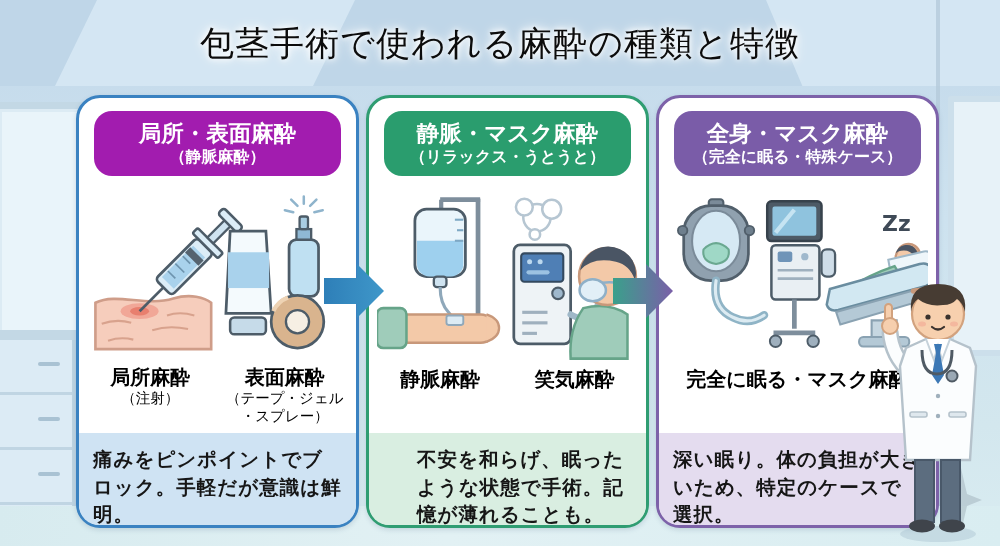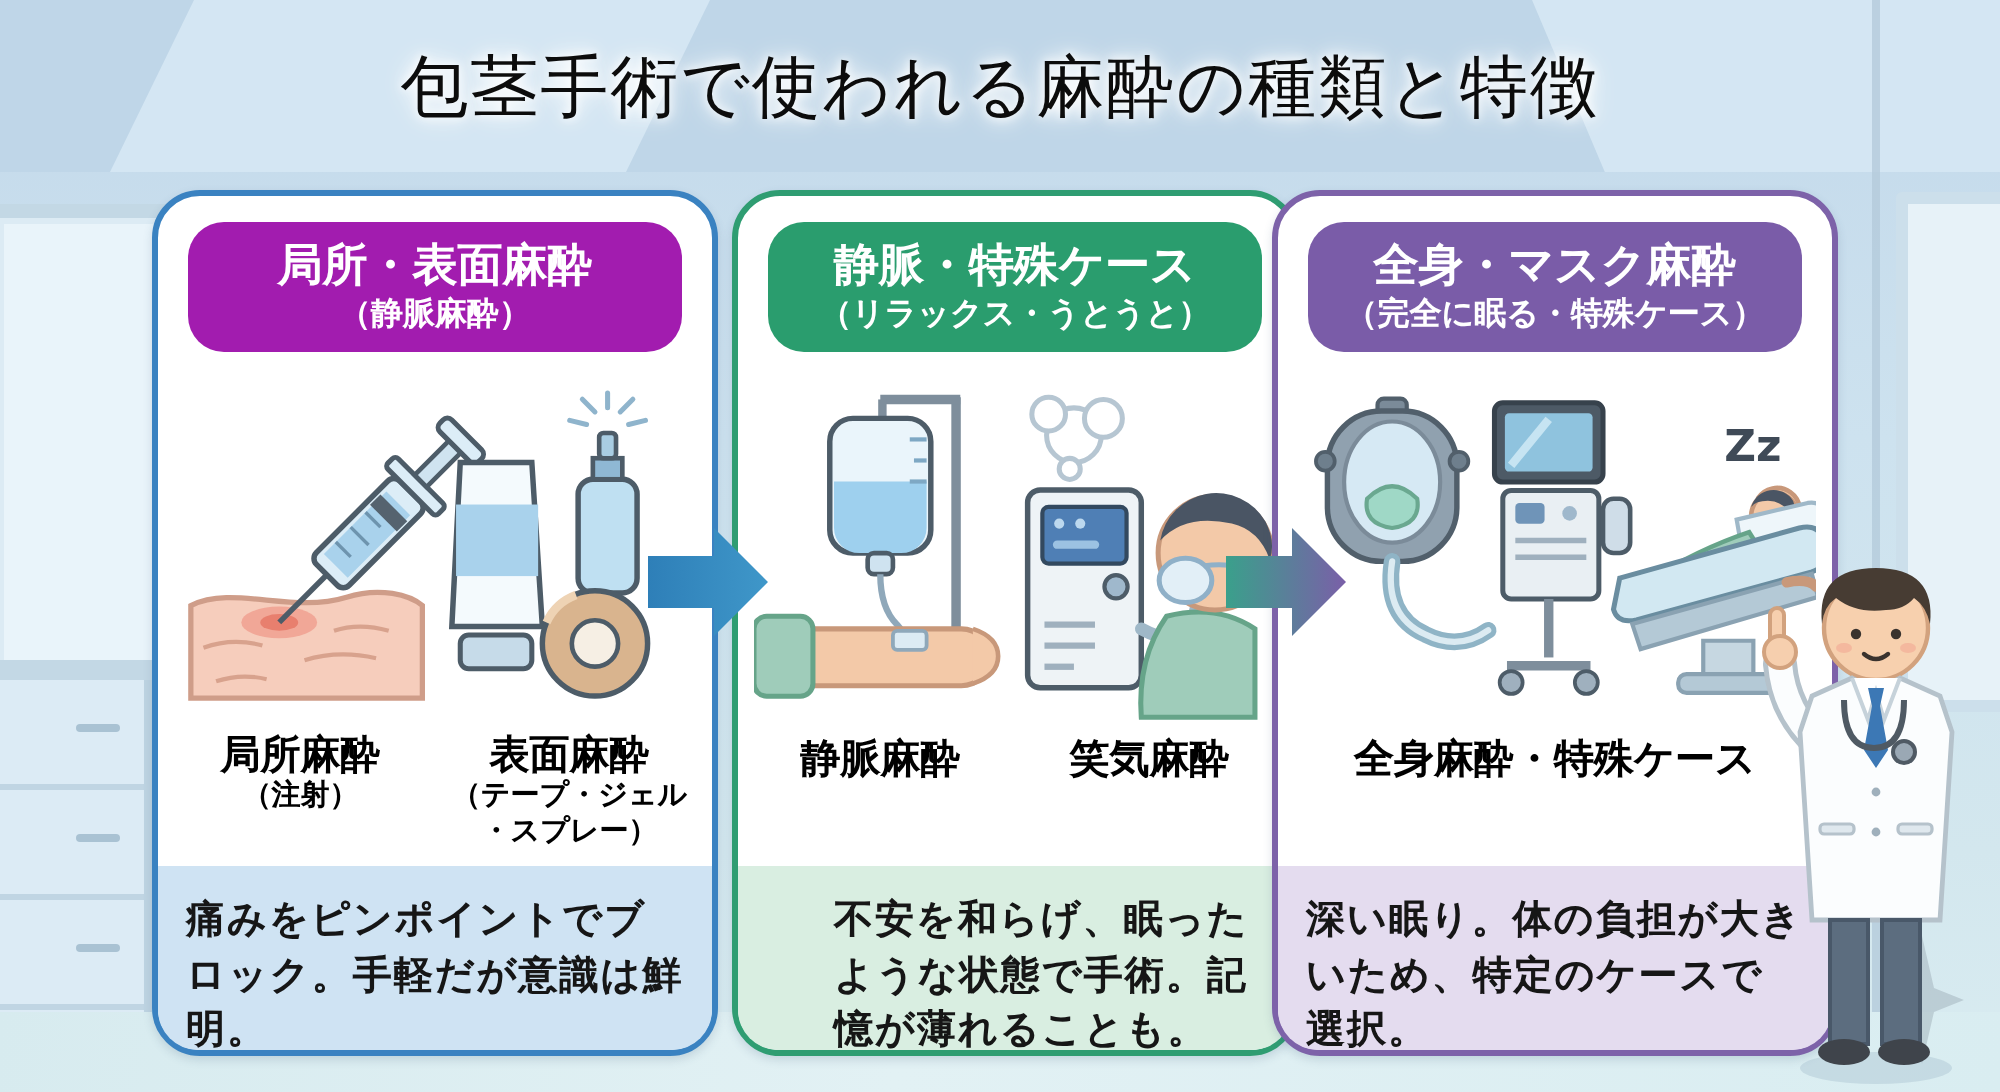--- a/index.html
+++ b/index.html
@@ -28,33 +28,33 @@
     position:absolute;top:21px;left:0;width:100%;text-align:center;
     font-size:34px;font-weight:400;letter-spacing:1px;color:#0c0c0c;
     text-shadow:0 0 5px #ffffff,0 0 9px #ffffff,0 0 14px #ffffff;
   }
   
   .card{
     position:absolute;top:95px;width:277px;height:427px;background:#ffffff;
     border:3px solid #888;border-radius:24px;display:flex;flex-direction:column;
     box-shadow:0 2px 5px rgba(60,90,120,.18);
   }
-  .card.c1{left:76px;}  .card.c2{left:366px;}  .card.c3{left:636px;}
+  .card.c1{left:76px;}  .card.c2{left:366px;}  .card.c3{left:656px;}
   .card-header{
     margin:13px 15px 0 15px;border-radius:18px;padding:8px 4px 9px 4px;
     text-align:center;color:#ffffff;
   }
   .card-header .h1{font-size:22.5px;font-weight:800;line-height:1.25;}
   .card-header .h2{font-size:16px;font-weight:700;line-height:1.25;}
   .figure{flex:1;position:relative;margin:6px 8px 0 8px;}
   .figure svg{display:block;width:100%;height:100%;}
   .labels{display:flex;align-items:flex-start;justify-content:space-around;padding:0 4px 8px 4px;min-height:58px;}
   .label{flex:1;text-align:center;color:#000000;}
   .label .l1{font-size:20px;font-weight:800;line-height:1.2;}
-  .label .l2{font-size:14.5px;font-weight:700;line-height:1.25;}
+  .label .l2{font-size:14.5px;font-weight:400;line-height:1.25;}
   .card-desc{
     height:92px;border-radius:0 0 20px 20px;padding:13px 14px 0 14px;box-sizing:border-box;
     font-size:19.5px;font-weight:700;line-height:1.42;letter-spacing:1px;color:#161616;
   }
   
   .flow-arrow{position:absolute;top:259px;width:62px;height:64px;z-index:5;}
   .flow-arrow.a1{left:324px;}  .flow-arrow.a2{left:613px;}
   
   .doctor{position:absolute;left:874px;top:272px;width:128px;height:274px;z-index:7;}
   .watermark{position:absolute;left:940px;top:468px;width:42px;height:64px;opacity:.30;z-index:6;}
@@ -129,21 +129,21 @@
         <div class="l1">表面麻酔</div>
         <div class="l2">（テープ・ジェル</div>
         <div class="l2">・スプレー）</div>
       </div>
     </div>
     <div class="card-desc" style="background: rgb(207, 227, 243);">痛みをピンポイントでブロック。手軽だが意識は鮮明。</div>
   </div>
 
   <div class="card c2" style="border-color: rgb(47, 157, 114);">
     <div class="card-header" style="background: rgb(42, 157, 110);">
-      <div class="h1">静脈・特殊ケース</div>
+      <div class="h1">静脈・マスク麻酔</div>
       <div class="h2">（リラックス・うとうと）</div>
     </div>
     <div class="figure">
       <svg viewBox="0 0 248 160">
 
         <line x1="96" y1="8" x2="96" y2="126" stroke="#7e8e9c" stroke-width="4.5"></line>
         <line x1="60" y1="9" x2="98" y2="9" stroke="#7e8e9c" stroke-width="4.5"></line>
         <line x1="61" y1="9" x2="61" y2="18" stroke="#7e8e9c" stroke-width="4"></line>
 
         <rect x="36" y="18" width="48" height="64" rx="11" fill="#eaf5fb" stroke="#4d5c68" stroke-width="2.6"></rect>
@@ -236,21 +236,21 @@
         <path d="M168 92 q26 -16 50 -24 l10 16 q-26 12 -54 22 z" fill="#9fccba" stroke="#66a489" stroke-width="2.2"></path>
         <path d="M156 90 L242 66 q9 -2 11 5 l2 7 q1 6 -7 9 L164 110 q-9 2 -11 -5 z" fill="#d2e8f2" stroke="#6a8da0" stroke-width="2.4"></path>
         <path d="M162 112 L248 88 l3 11 L166 124 z" fill="#b4c9d6" stroke="#8aa2b2" stroke-width="2"></path>
         <path d="M196 120 h24 v16 h-24 z" fill="#c6d7e1" stroke="#8aa2b2" stroke-width="2"></path>
         <rect x="184" y="136" width="48" height="9" rx="4" fill="#b4c9d6" stroke="#8aa2b2" stroke-width="2"></rect>
         <path d="M236 92 q10 -2 14 2" stroke="#c8987a" stroke-width="5" fill="none" stroke-linecap="round"></path>
       </svg>
     </div>
     <div class="labels">
       <div class="label">
-        <div class="l1">全身麻酔・特殊ケース</div>
+        <div class="l1">完全に眠る・マスク麻酔</div>
       </div>
     </div>
     <div class="card-desc" style="background: rgb(228, 220, 239);">深い眠り。体の負担が大きいため、特定のケースで選択。</div>
   </div>
 
   <div class="flow-arrow a1">
     <svg viewBox="0 0 62 64">
       <defs>
           <linearGradient id="ag1" x1="0" y1="0" x2="1" y2="0">
         <stop offset="0" stop-color="#2e7fb8"></stop>

